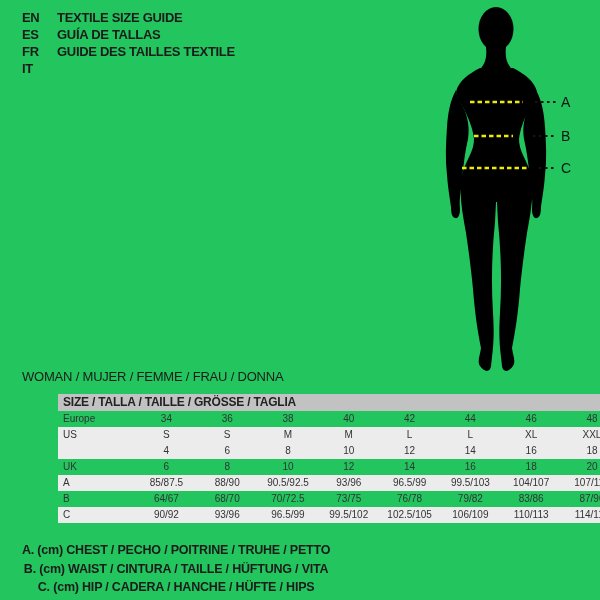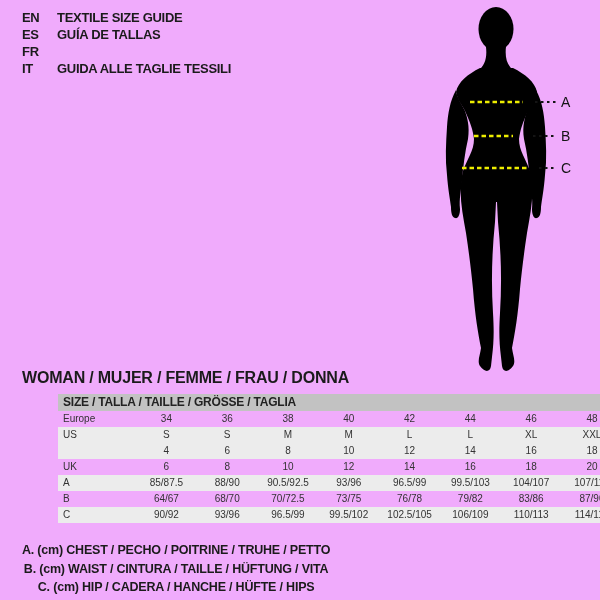--- a/index.html
+++ b/index.html
@@ -1,29 +1,29 @@
 <!DOCTYPE html>
 <html><head>
 <meta charset="utf-8">
 <style>
   html,body{margin:0;padding:0;background:#fff;}
   #canvas{
-    position:relative;width:600px;height:600px;background:#f0abfc;overflow:hidden;
+    position:relative;width:600px;height:600px;background:#22c55e;overflow:hidden;
     font-family:"Liberation Sans","DejaVu Sans",sans-serif;color:#1b1b1b;
   }
   
   .lang-block{position:absolute;left:22px;top:9px;}
   .lang-row{display:flex;height:17px;align-items:center;}
   .lang-code{width:35px;font-size:13px;font-weight:bold;letter-spacing:-0.3px;}
   .lang-label{font-size:13px;font-weight:bold;letter-spacing:-0.3px;white-space:nowrap;}
   
   .figure-wrap{position:absolute;left:400px;top:0;width:200px;height:380px;}
   .marker-label{font-size:14px;fill:#141414;font-family:"Liberation Sans","DejaVu Sans",sans-serif;}
   
-  .woman-title{position:absolute;left:22px;top:369px;font-size:16px;font-weight:bold;letter-spacing:-0.2px;white-space:nowrap;}
+  .woman-title{position:absolute;left:22px;top:369px;font-size:13px;font-weight:normal;letter-spacing:-0.2px;white-space:nowrap;}
   
   .size-table{position:absolute;left:18px;top:394px;width:565px;margin-left:40px;}
   .size-header-bar{height:17px;line-height:17px;padding-left:5px;font-size:12px;font-weight:bold;letter-spacing:-0.2px;background:#c2c2c2;color:#222;box-sizing:border-box;}
   .t-row{display:flex;height:16px;line-height:16px;font-size:10px;color:#333;}
   .t-row.shaded{background:#ececec;}
   .t-label{width:78px;padding-left:5px;box-sizing:border-box;text-align:left;}
   .t-cell{width:60.8px;text-align:center;}
   
   .legend{position:absolute;left:22px;top:541px;}
   .legend-line{font-size:12.5px;font-weight:bold;letter-spacing:-0.2px;line-height:18.5px;white-space:nowrap;text-align:center;}
@@ -37,24 +37,24 @@
       <div class="lang-row">
         <span class="lang-code">EN</span>
         <span class="lang-label">TEXTILE SIZE GUIDE</span>
       </div>
       <div class="lang-row">
         <span class="lang-code">ES</span>
         <span class="lang-label">GUÍA DE TALLAS</span>
       </div>
       <div class="lang-row">
         <span class="lang-code">FR</span>
+        <span class="lang-label">GUIDE DES TAILLES TEXTILE</span>
       </div>
       <div class="lang-row">
         <span class="lang-code">IT</span>
-        <span class="lang-label">GUIDA ALLE TAGLIE TESSILI</span>
       </div>
     </div>
 
   <div class="figure-wrap">
     <svg width="200" height="380" viewBox="0 0 200 380">
 
       <ellipse cx="96" cy="29" rx="17.5" ry="22" fill="#000000"></ellipse>
 
       <path d="M85,40 C88,56 86,64 78,71 L114,71 C106,64 104,56 107,40 Z" fill="#000000"></path>
 

